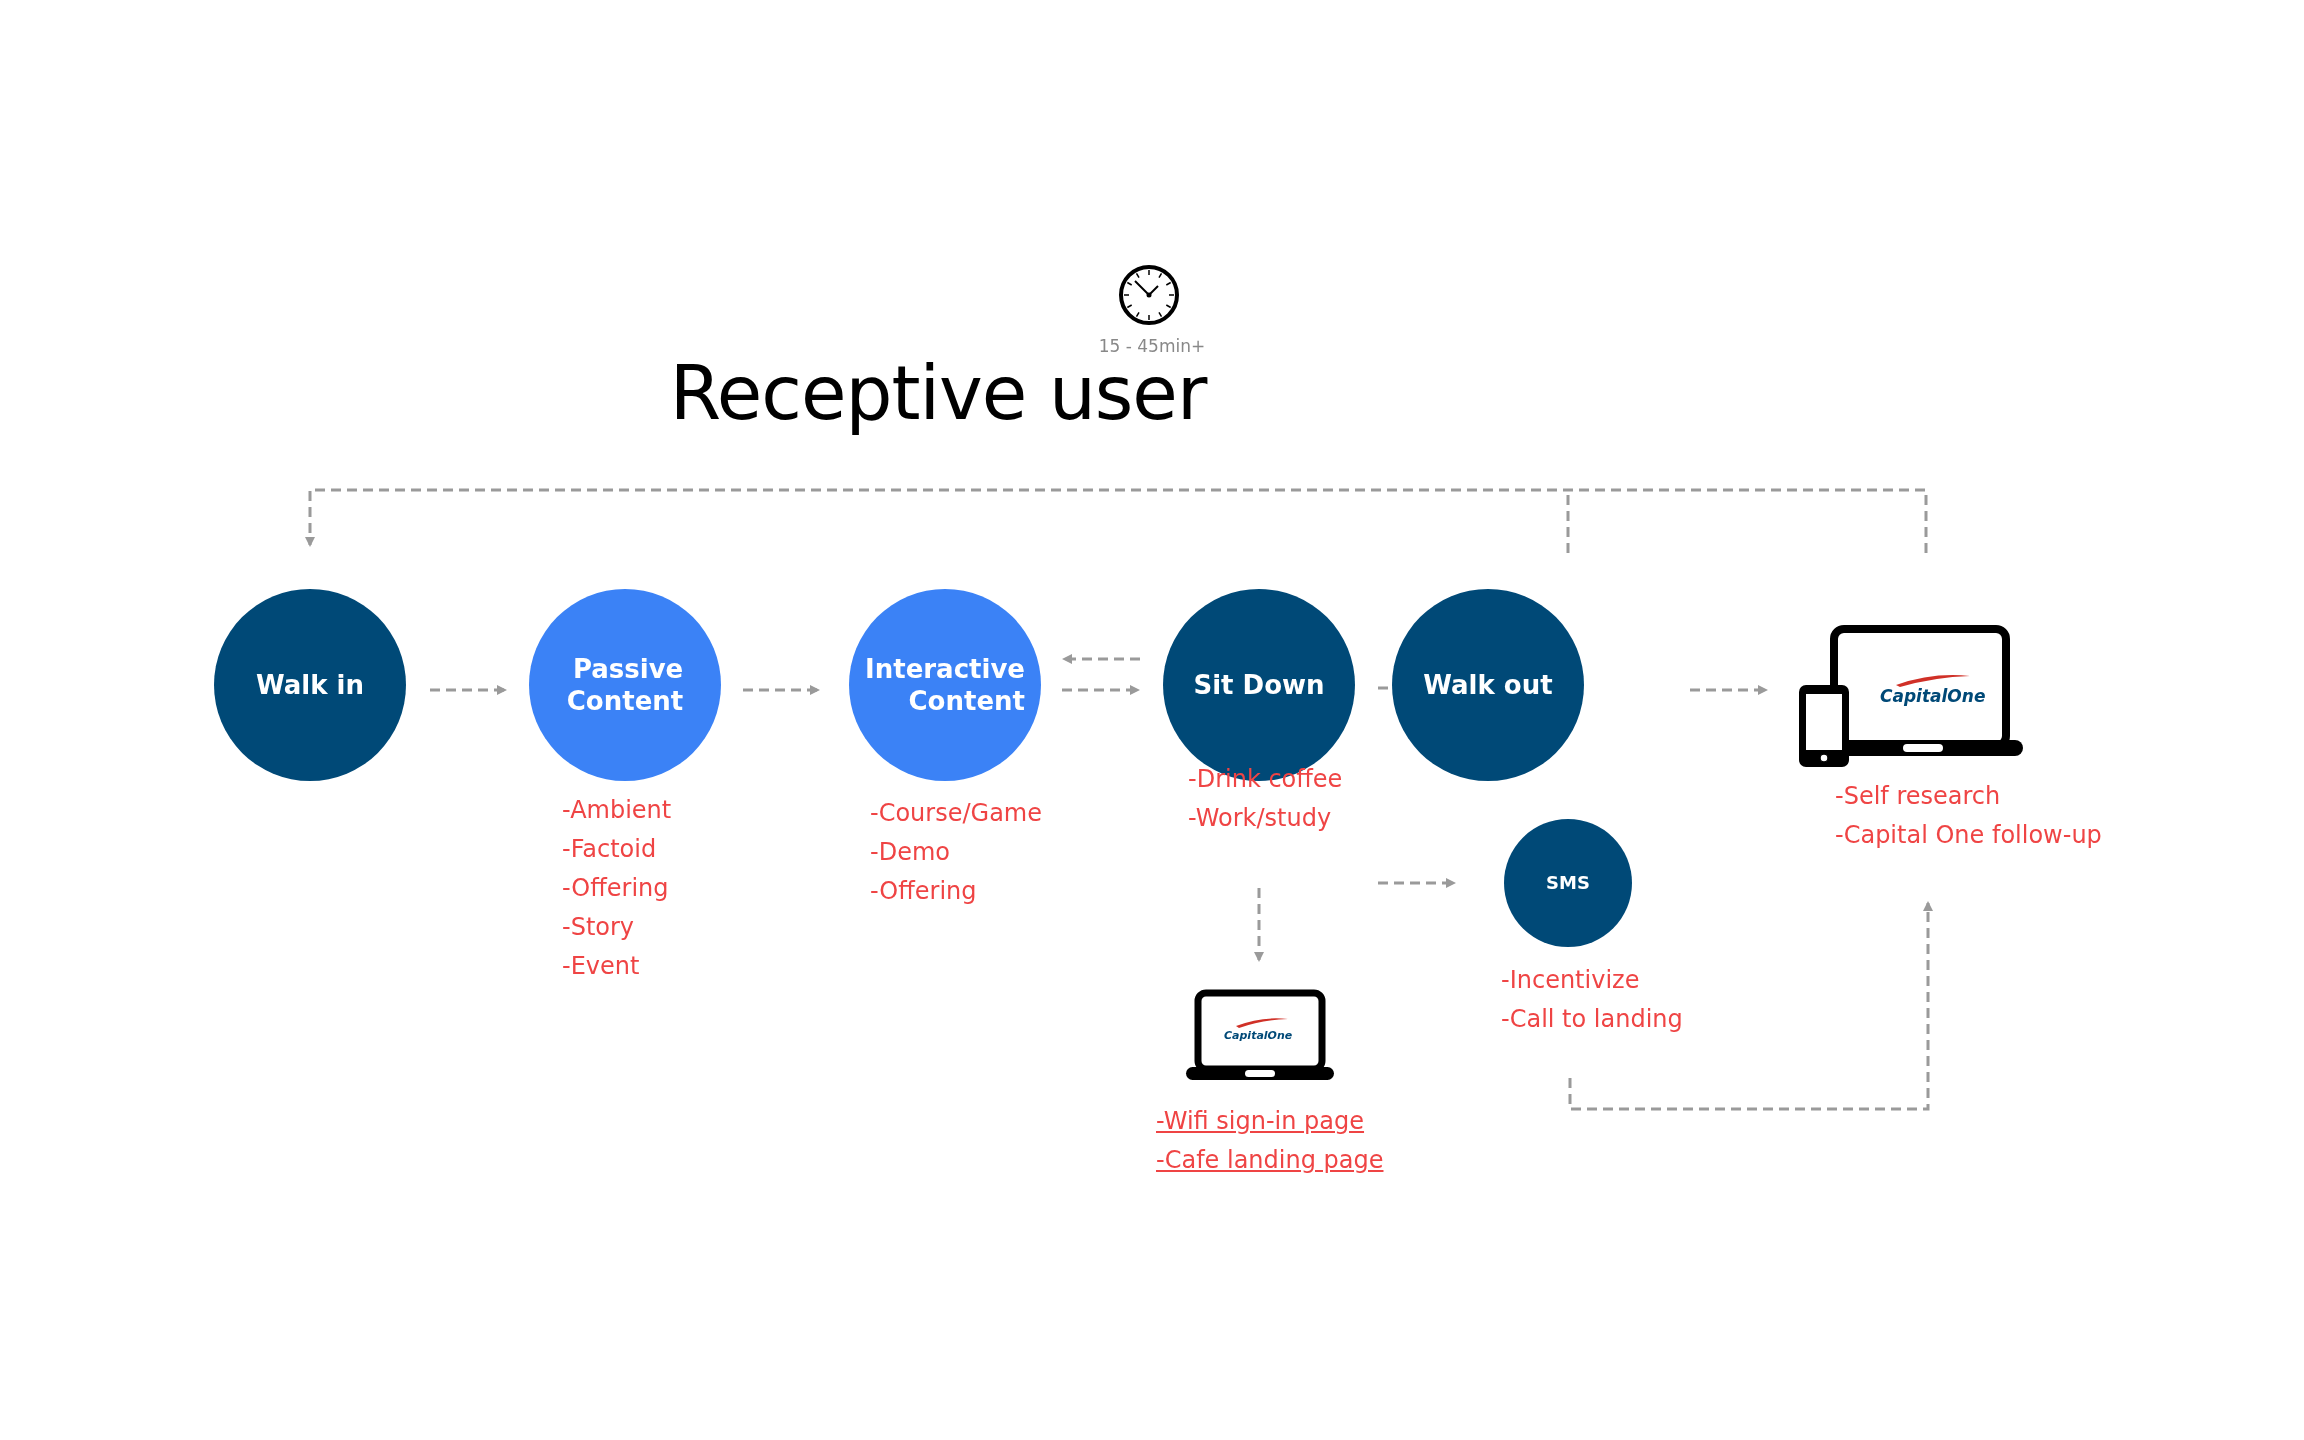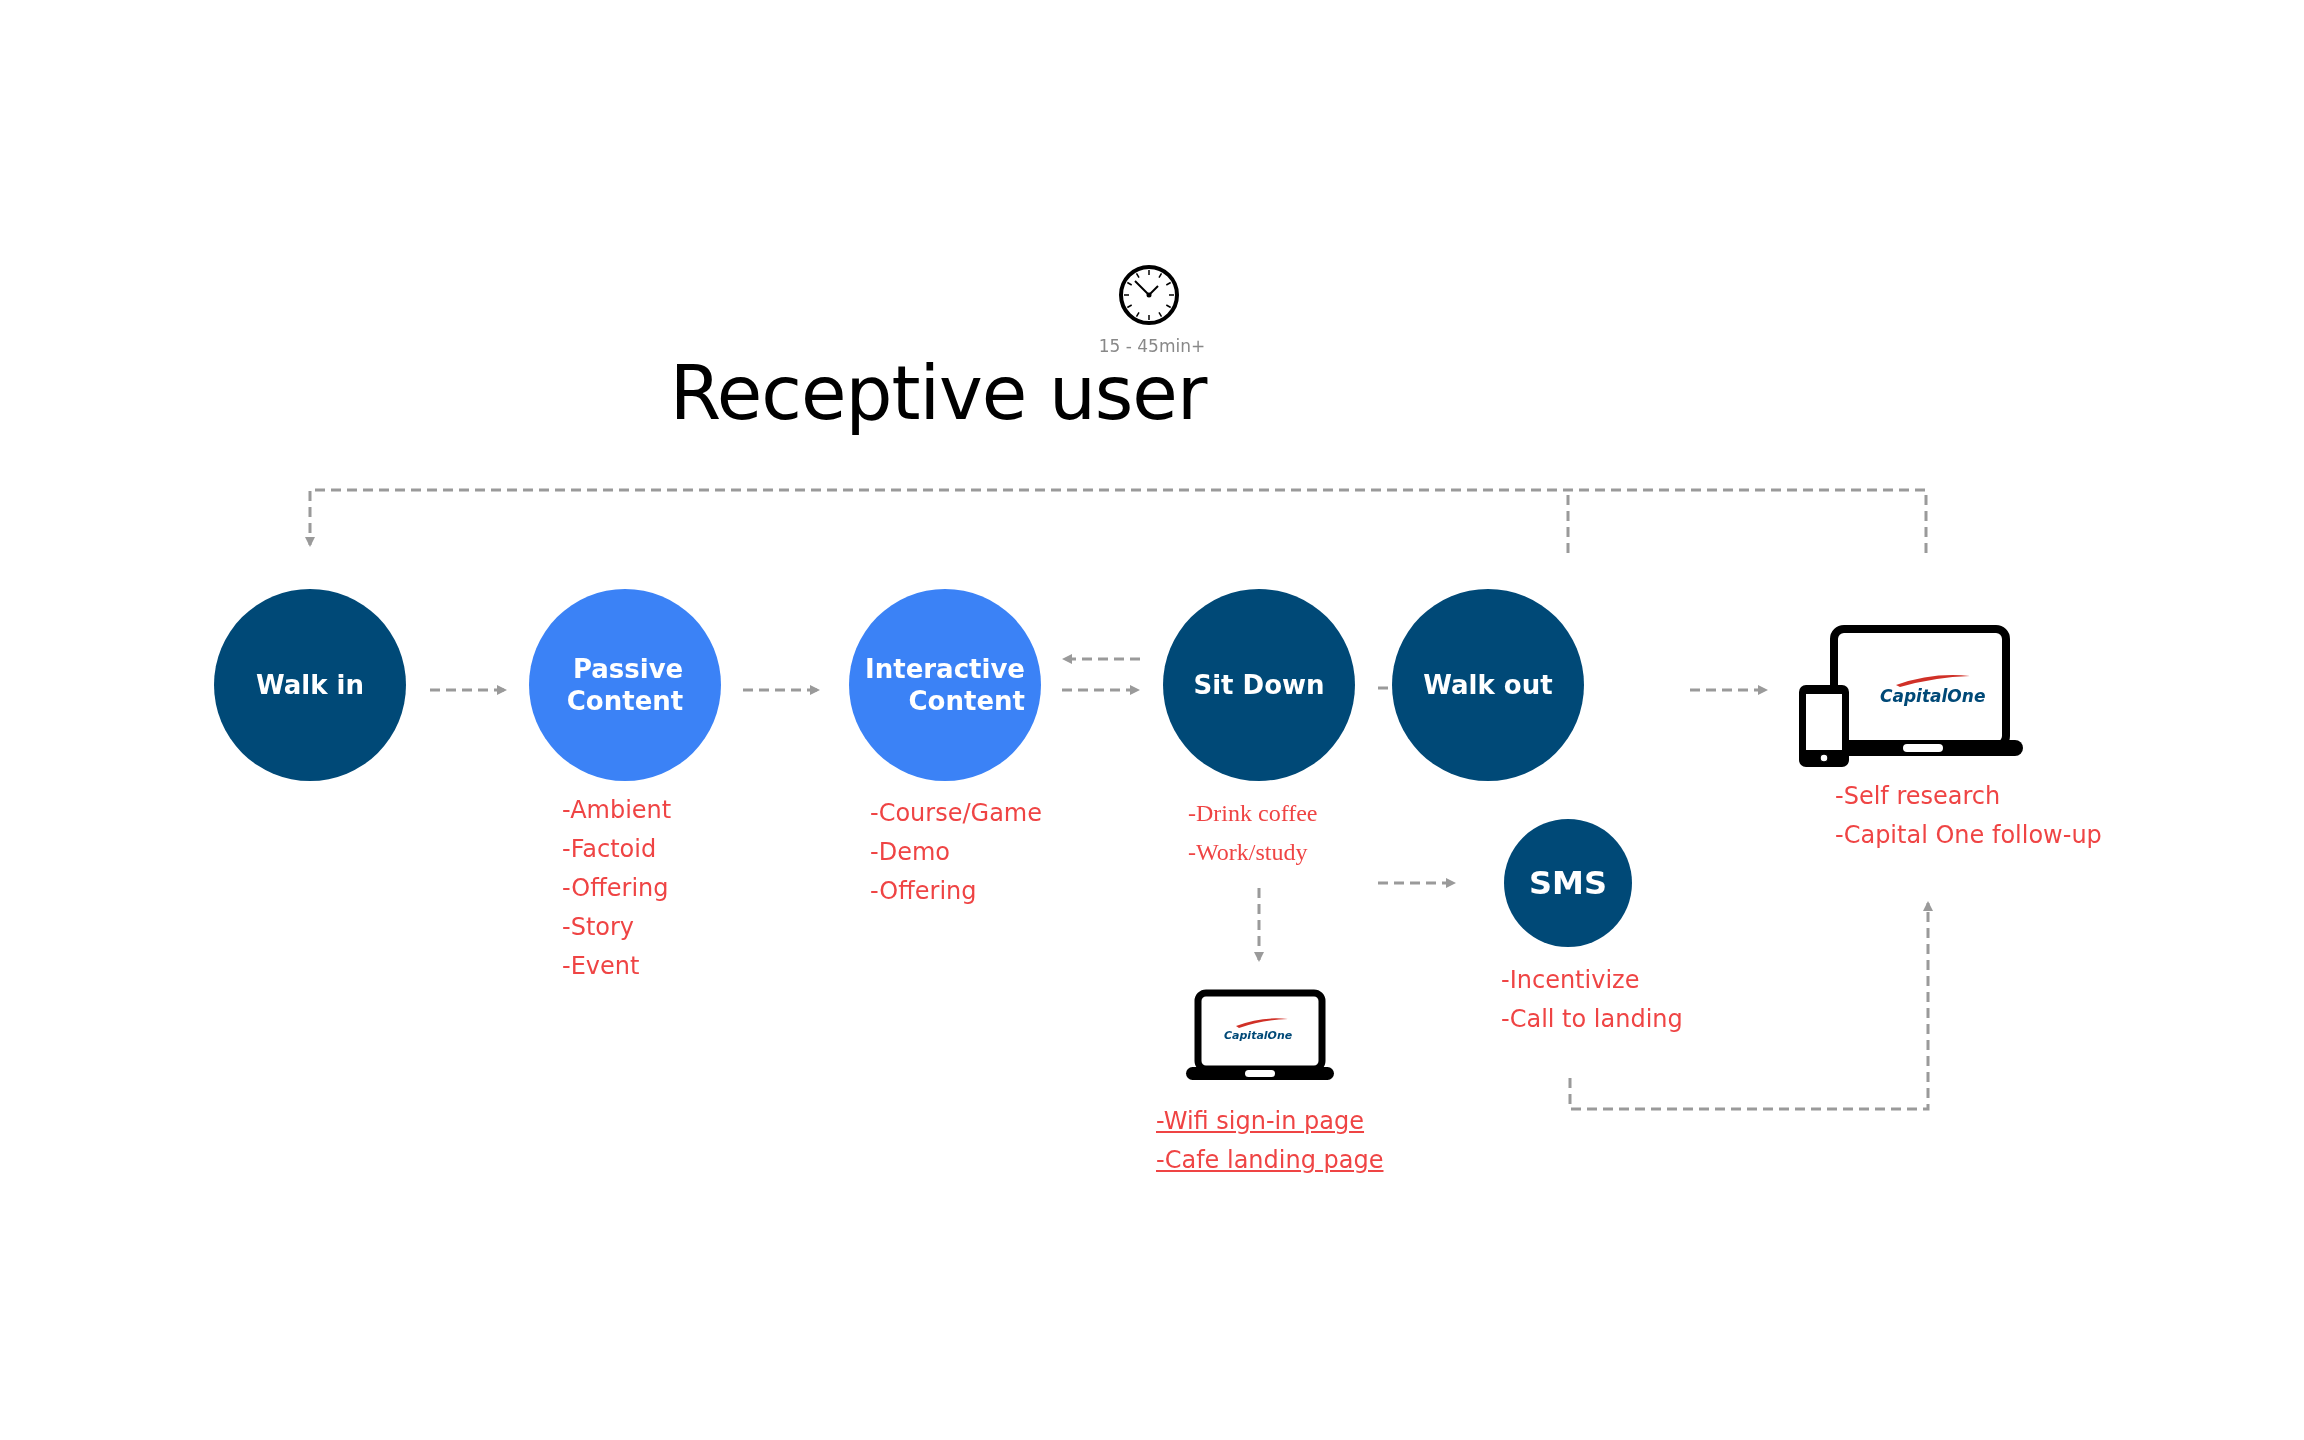--- a/index.html
+++ b/index.html
@@ -3,21 +3,21 @@
 <meta charset="utf-8">
 <style>
   html, body { margin:0; padding:0; background:#ffffff; }
   body { width:2304px; height:1440px; position:relative; overflow:hidden; font-family:"DejaVu Sans", sans-serif; }
   .abs { position:absolute; }
   #lines { position:absolute; left:0; top:0; width:2304px; height:1440px; }
   .title { left:0; width:1876px; top:350px; text-align:center; font-size:74px; color:#000; letter-spacing:-1px; font-family:"DejaVu Sans", sans-serif; }
   .duration { left:0; width:2304px; top:336px; text-align:center; font-size:17px; color:#888; }
   .node { position:absolute; border-radius:50%; display:flex; align-items:center; justify-content:center; text-align:center; color:#fff; font-weight:bold; font-family:"DejaVu Sans", sans-serif; line-height:1.25; }
   .big { width:192px; height:192px; font-size:26px; }
-  .small { width:128px; height:128px; font-size:32px;align-items:center; }
+  .small { width:128px; height:128px; font-size:18px;align-items:center; }
   .navy { background:#004977; }
   .red { background:#3b82f6;text-align:right; }
   .list { position:absolute; font-size:24px; color:#ef4444; line-height:39px; font-family:"DejaVu Sans", sans-serif; }
   .list div { white-space:nowrap; }
 </style>
 </head>
 <body>
 
 <svg id="lines" xmlns="http://www.w3.org/2000/svg">
   <defs>
@@ -94,21 +94,21 @@
   <div>-Factoid</div>
   <div>-Offering</div>
   <div>-Story</div>
   <div>-Event</div>
 </div>
 <div class="list" style="left:870px;top:794px;">
   <div>-Course/Game</div>
   <div>-Demo</div>
   <div>-Offering</div>
 </div>
-<div class="list" style="left:1188px;top:794px;font-family:Liberation Serif, serif;">
+<div class="list" style="left:1188px;top:760px;">
   <div>-Drink coffee</div>
   <div>-Work/study</div>
 </div>
 <div class="list" style="left:1501px;top:961px;">
   <div>-Incentivize</div>
   <div>-Call to landing</div>
 </div>
 <div class="list" style="left:1835px;top:777px;">
   <div>-Self research</div>
   <div>-Capital One follow-up</div>

